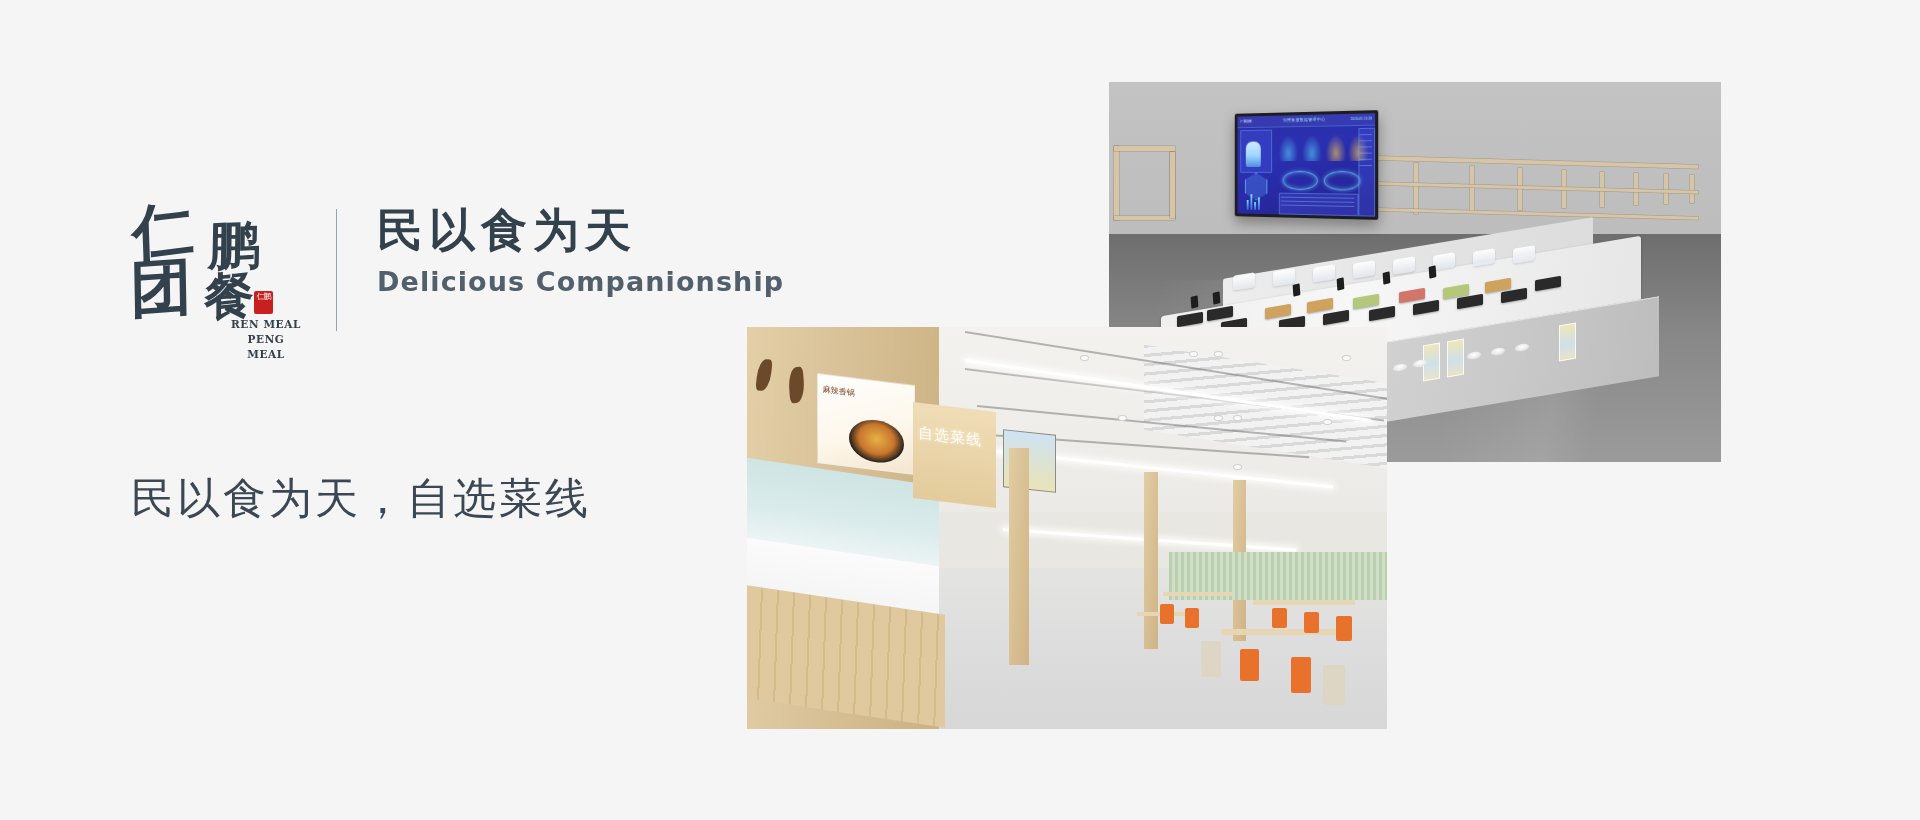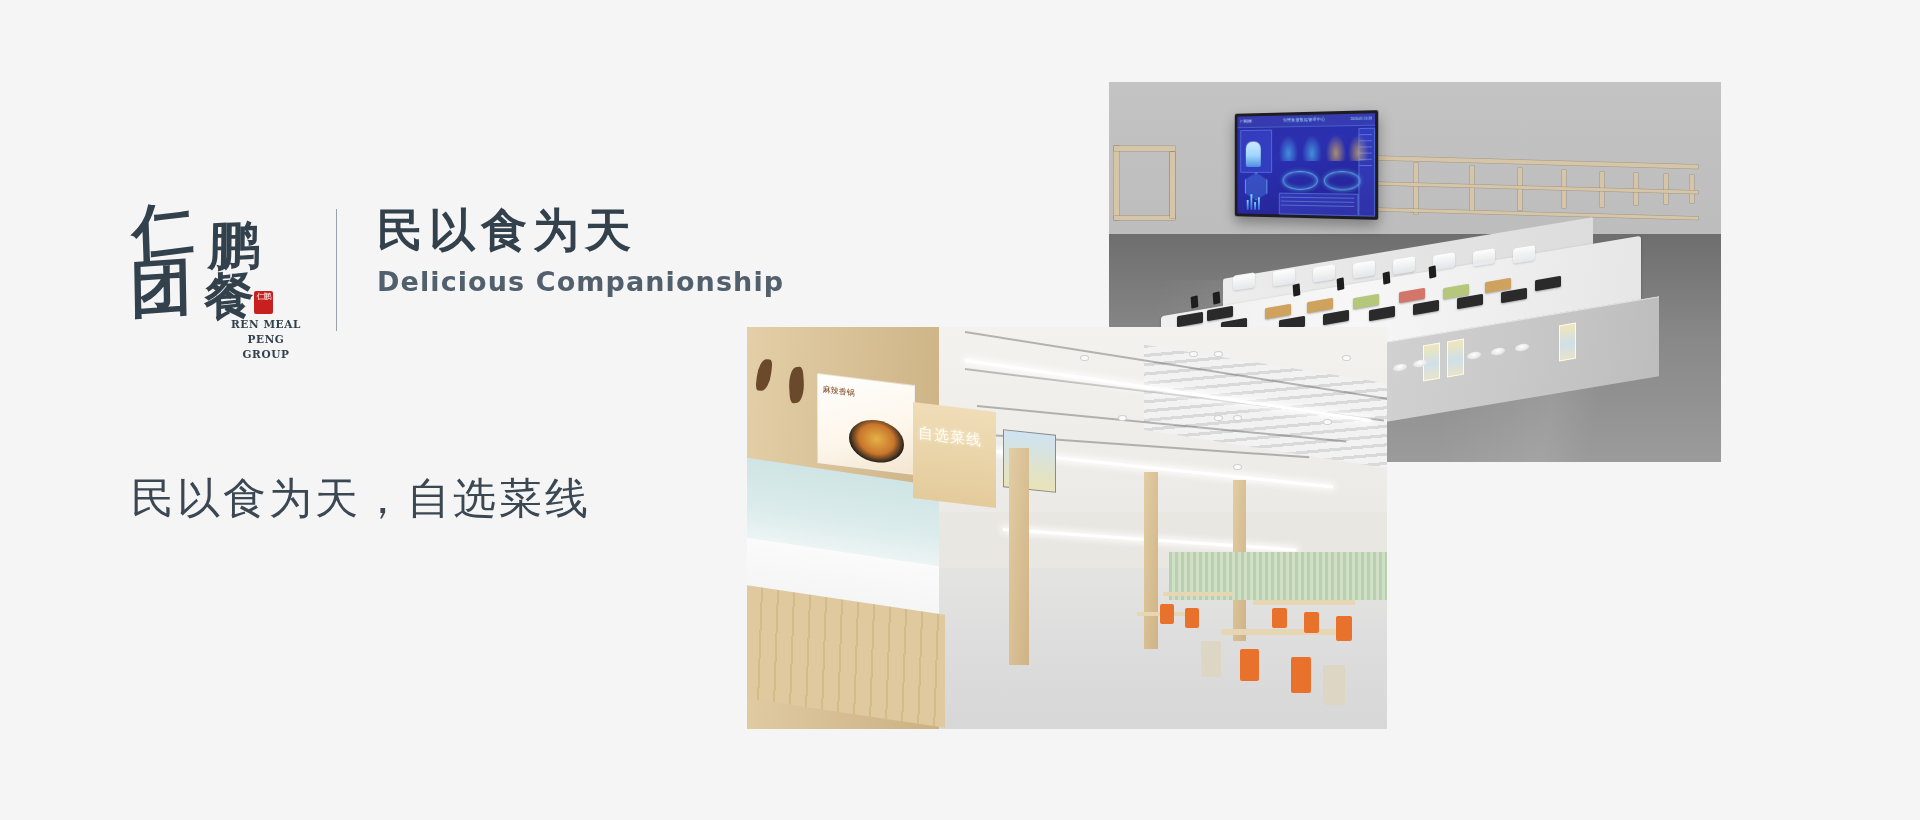--- a/index.html
+++ b/index.html
@@ -497,21 +497,21 @@
 
       <div class="logo-mark">
         <span class="cal cal-ren">仁</span>
         <span class="cal cal-peng">鹏</span>
         <span class="cal cal-tuan">团</span>
         <span class="cal cal-can">餐</span>
         <span class="seal">仁鹏</span>
         <div class="logo-en">
           <div>REN MEAL</div>
           <div>PENG</div>
-          <div>GROUP</div>
+          <div>MEAL</div>
         </div>
       </div>
 
       <div class="divider"></div>
 
       <div class="slogan-block">
         <div class="slogan-cn">民以食为天</div>
         <div class="slogan-en">Delicious Companionship</div>
       </div>
 

